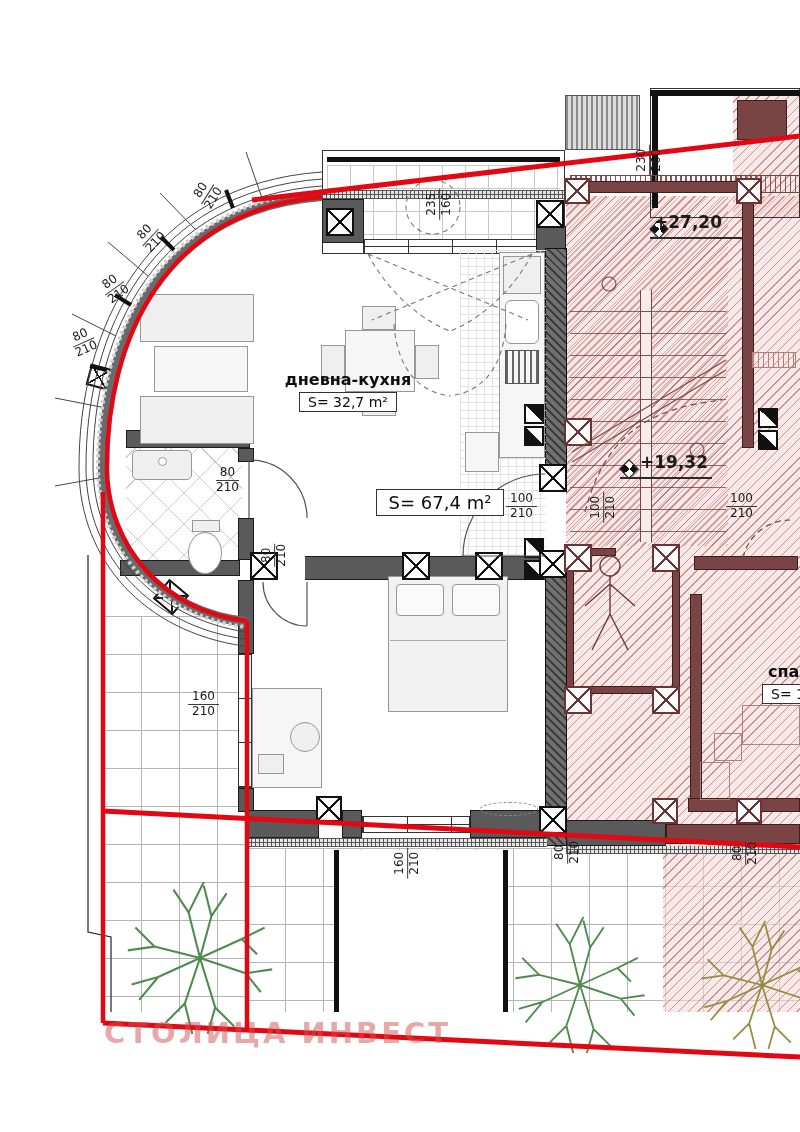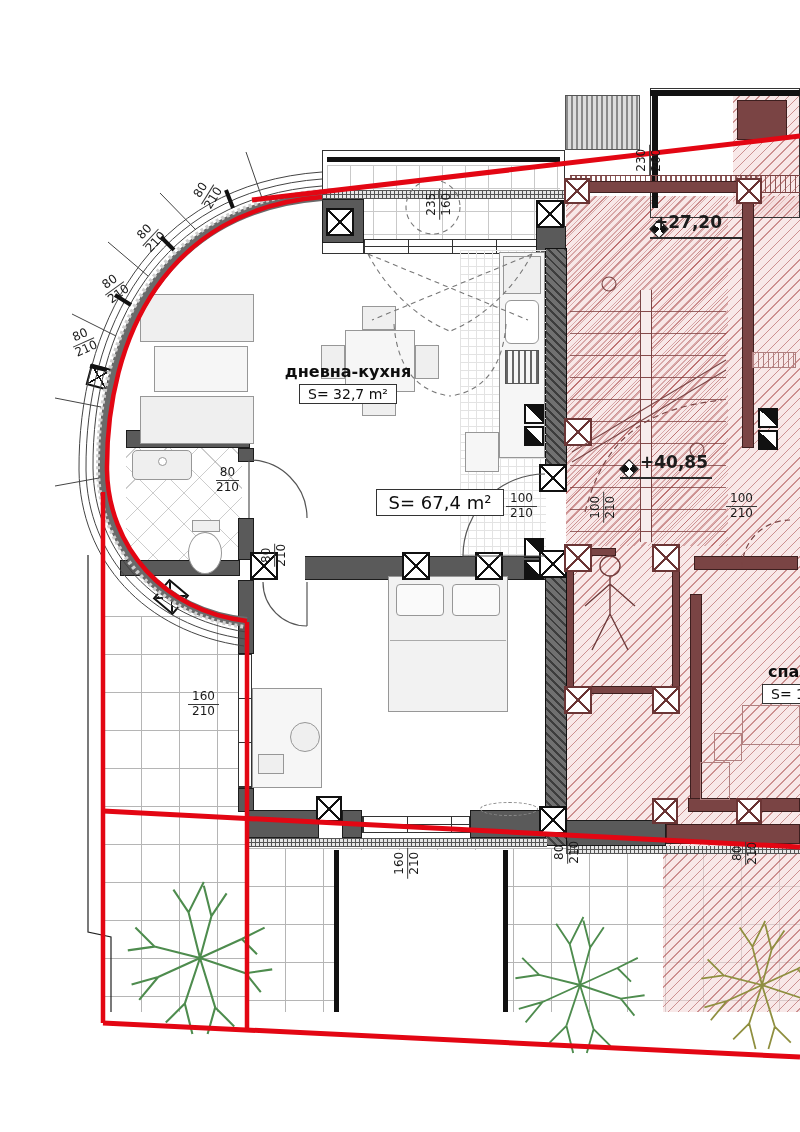--- a/index.html
+++ b/index.html
@@ -325,33 +325,34 @@
     </div>
   <div class="dim" style="left:552px;top:838px;transform:rotate(-90deg)">
     <span>80</span>
       <span>210</span>
     </div>
   <div class="dim" style="left:730px;top:839px;transform:rotate(-90deg)">
     <span>80</span>
       <span>210</span>
     </div>
 
-  <div class="room-label" style="left:268px;top:362px;width:160px">
+  <div class="room-label" style="left:268px;top:370px;width:160px">
     <div class="room-name">дневна-кухня</div>
     <div class="area-box">S= 32,7 m²</div>
   </div>
   <div class="room-label" style="left:375px;top:486px;width:130px">
     <div class="area-box big">S= 67,4 m²</div>
   </div>
   <div class="room-label" style="left:762px;top:662px;width:70px;text-align:left">
     <div class="room-name" style="padding-left:6px">спа</div>
     <div class="area-box">S= 1</div>
   </div>
 
   <div class="lvlmark" style="left:652px;top:222px"></div>
   <div class="lvl" style="left:654px;top:212px">+27,20</div>
   <div class="lvl-line" style="left:650px;top:237px;width:92px"></div>
   <div class="lvlmark" style="left:622px;top:462px"></div>
-  <div class="lvl" style="left:640px;top:452px">+40,85</div>
+  <div class="lvl" style="left:640px;top:452px">+19,32</div>
   <div class="lvl-line" style="left:620px;top:477px;width:92px"></div>
 
+  <div class="wm" style="left:104px;top:1016px">СТОЛИЦА ИНВЕСТ</div>
 
 </div>
 
 </body></html>

